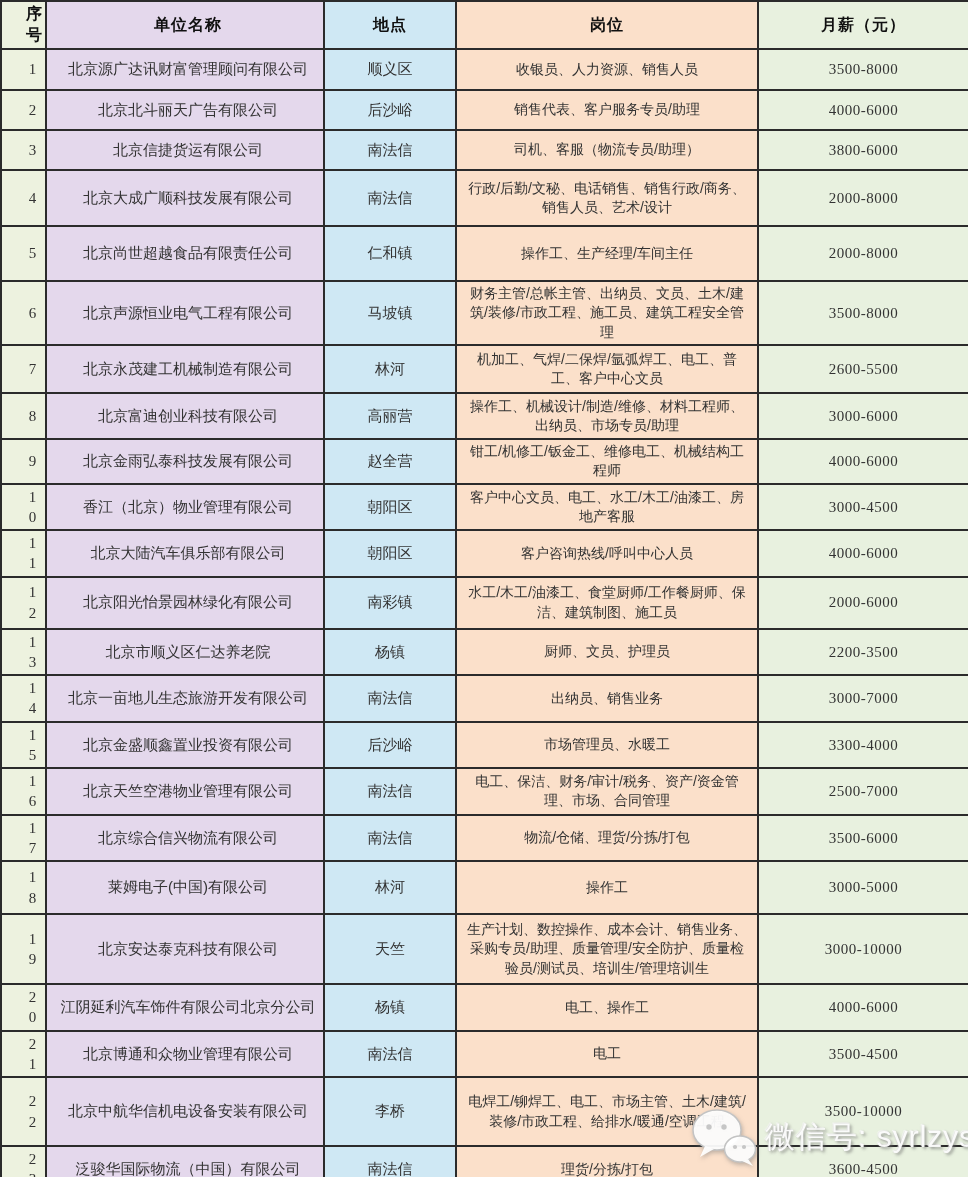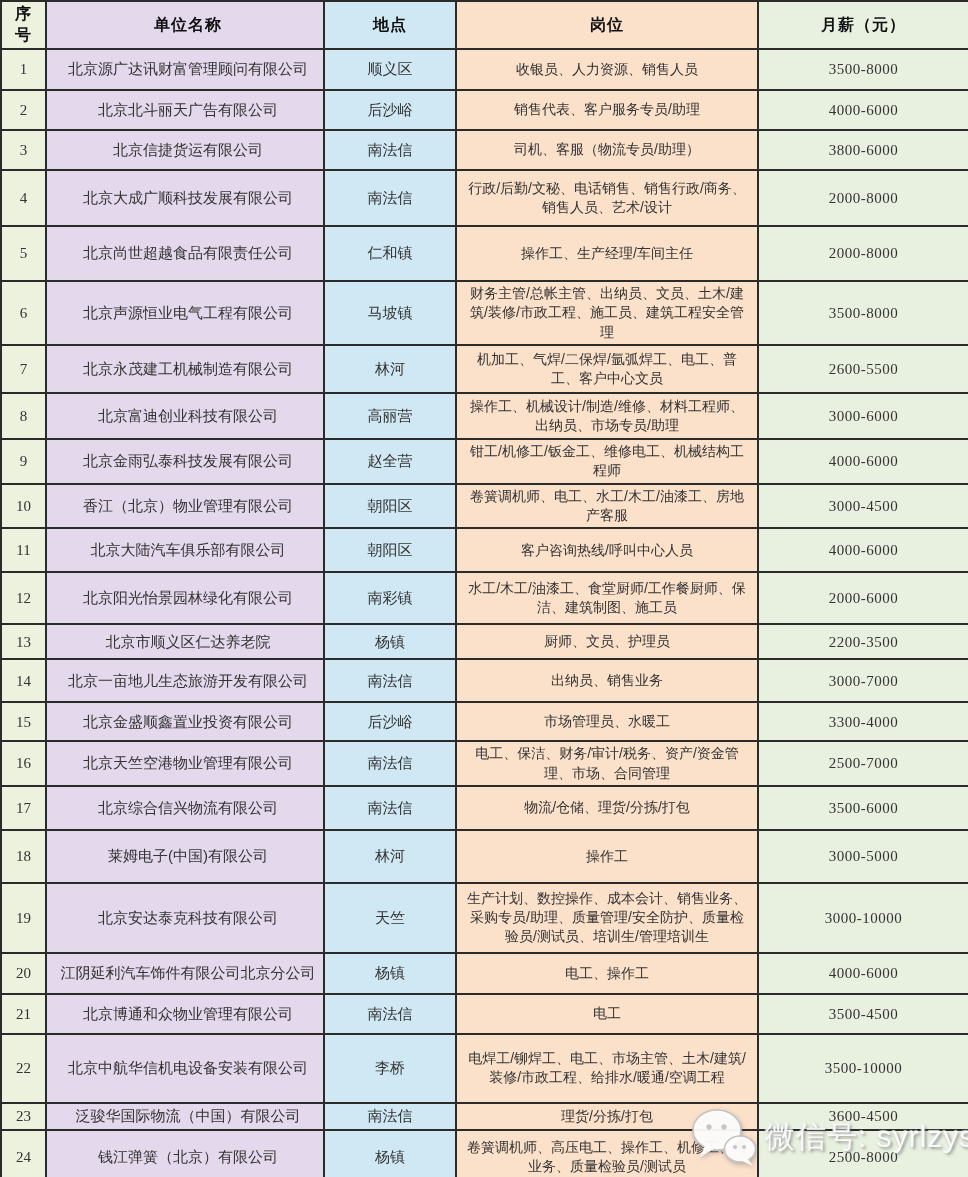--- a/index.html
+++ b/index.html
@@ -21,21 +21,21 @@
   col.w-seq{width:45px}
   col.w-company{width:278px}
   col.w-location{width:132px}
   col.w-position{width:302px}
   col.w-salary{width:211px}
 
   thead tr{height:41px}
   th{font-size:16px;font-weight:bold;color:#101010;letter-spacing:1px;}
 
   td{font-size:15px;color:#333;line-height:1.35;}
-  .c-seq{background:var(--seq,#edf2df);}
+  .c-seq{background:var(--seq,#edf2df);padding-left:24px;}
   .c-company{background:var(--company,#e4d8ec);padding-left:12px;}
   .c-location{background:var(--location,#cfe8f4);}
   .c-position{background:var(--position,#fbe0ca);}
   .c-salary{background:var(--salary,#e8f1df);}
 
   td.c-seq{font-family:"Liberation Serif","DejaVu Serif",serif;font-size:15px;}
   td.c-salary{font-family:"Liberation Serif","DejaVu Serif",serif;letter-spacing:.5px;font-size:15px;}
   td.c-position{font-size:14px;line-height:1.38;padding:2px 8px;margin-top:44px;}
   td.c-company{font-size:15px;}
 
@@ -157,21 +157,21 @@
     <td class="c-seq">9</td>
     <td class="c-company">北京金雨弘泰科技发展有限公司</td>
     <td class="c-location">赵全营</td>
     <td class="c-position">钳工/机修工/钣金工、维修电工、机械结构工程师</td>
     <td class="c-salary">4000-6000</td>
   </tr>
       <tr>
     <td class="c-seq">10</td>
     <td class="c-company">香江（北京）物业管理有限公司</td>
     <td class="c-location">朝阳区</td>
-    <td class="c-position">卷簧调机师、电工、水工/木工/油漆工、房地产客服</td>
+    <td class="c-position">客户中心文员、电工、水工/木工/油漆工、房地产客服</td>
     <td class="c-salary">3000-4500</td>
   </tr>
       <tr>
     <td class="c-seq">11</td>
     <td class="c-company">北京大陆汽车俱乐部有限公司</td>
     <td class="c-location">朝阳区</td>
     <td class="c-position">客户咨询热线/呼叫中心人员</td>
     <td class="c-salary">4000-6000</td>
   </tr>
       <tr>

